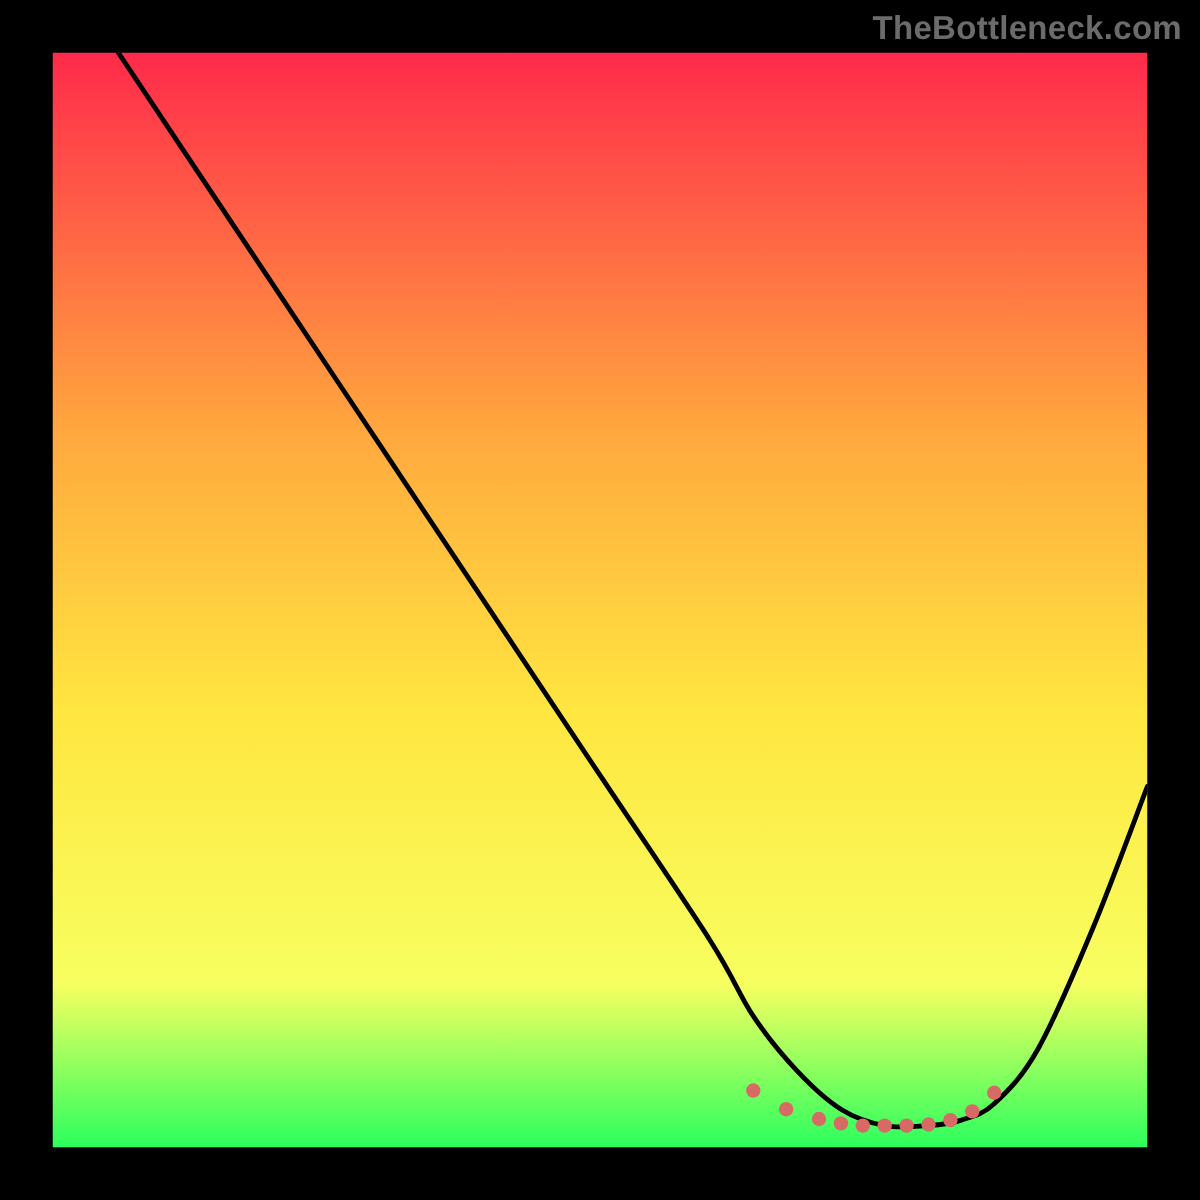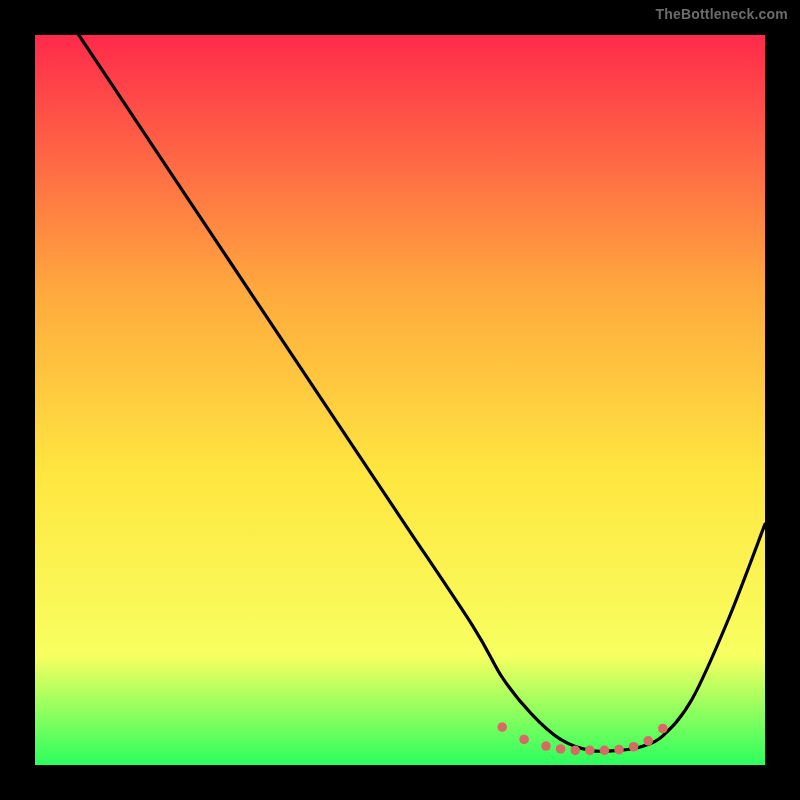--- a/index.html
+++ b/index.html
@@ -23,21 +23,21 @@
     left: 35px;
     top: 35px;
     width: 730px;
     height: 730px;
   }
   .watermark {
     position: absolute;
     top: 6px;
     right: 12px;
     font-family: Arial, Helvetica, sans-serif;
-    font-size: 14px;
+    font-size: 22px;
     font-weight: 600;
     color: #6b6b6b;
     letter-spacing: 0.2px;
     text-align: center;
   }
   svg {
     display: block;
   }
 </style>
 </head>

